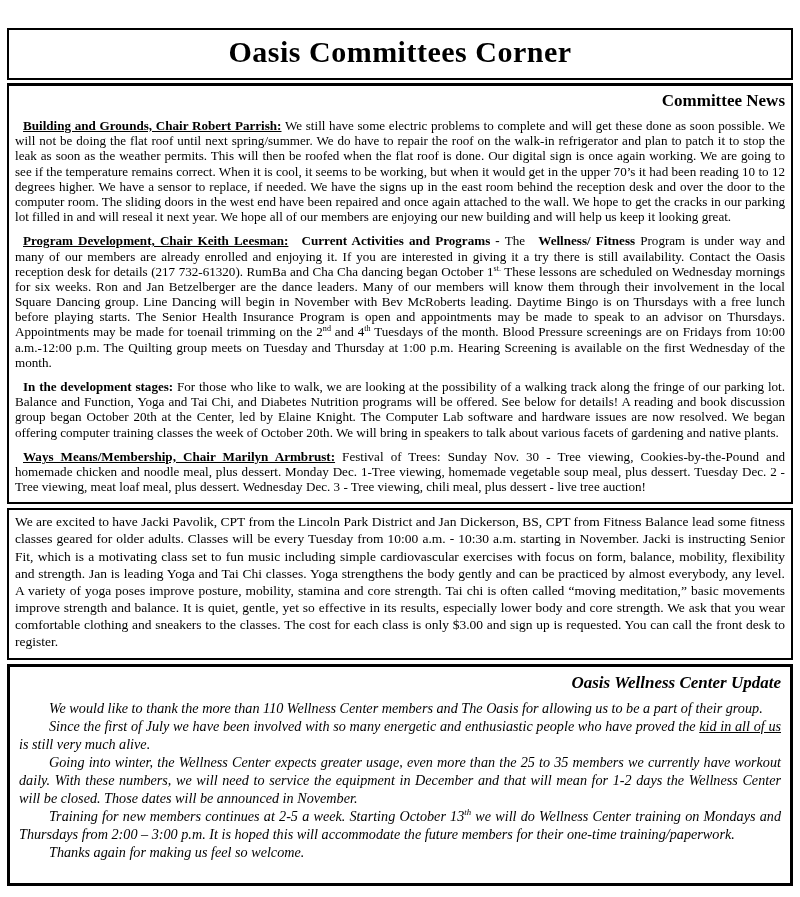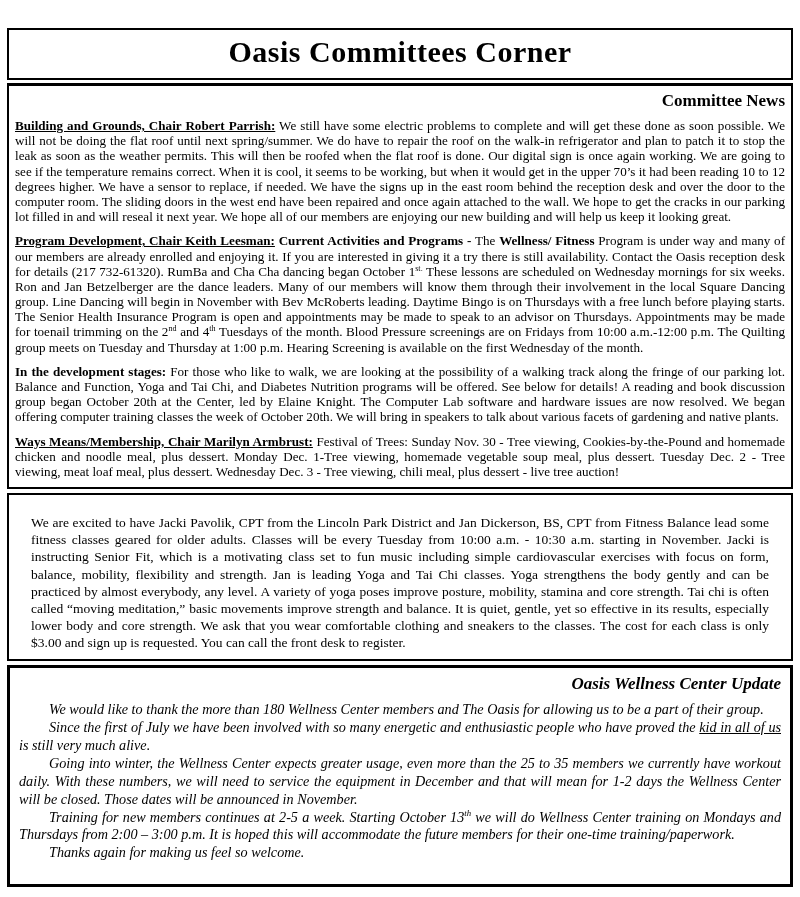--- a/index.html
+++ b/index.html
@@ -46,37 +46,37 @@
     margin: 0 0 9px 0;
     font-size: 13.1px;
     line-height: 1.16;
     text-align: justify;
   }
   .section .body p:last-child { margin-bottom: 0; }
   .news-box { border-top-width: 3px; }
   .fitness-box .body p {
     font-size: 13.5px;
     line-height: 1.27;
-    margin: 16px;
+    margin: 0;
   }
   .wellness-box {
     border-width: 3px;
     padding: 4px 9px 10px 9px;
     font-style: italic;
     min-height: 222px;
     margin-bottom: 0;
   }
   .wellness-box .body p {
     font-size: 14.2px;
     line-height: 1.26;
     margin: 0;
     text-indent: 30px;
     text-align: justify;
   }
-  .b { font-weight: bold; }
+  .b { font-weight: bold; margin-left: 8px; }
   .u { text-decoration: underline; }
   .sup {
     vertical-align: super;
     font-size: 0.62em;
     line-height: 0;
     font-family: Liberation Serif, serif;
   }
 </style>
 </head>
 <body>
@@ -99,21 +99,21 @@
 
   <section class="box section fitness-box">
     <div class="body">
         <p><span>We are excited to have Jacki Pavolik, CPT from the Lincoln Park District and Jan Dickerson, BS, CPT from Fitness Balance lead some fitness classes geared for older adults.  Classes will be every Tuesday from 10:00 a.m. - 10:30 a.m. starting in November.  Jacki is instructing Senior Fit, which is a motivating class set to fun music including simple cardiovascular exercises with focus on form, balance, mobility, flexibility and strength.  Jan is leading Yoga and Tai Chi classes.  Yoga strengthens the body gently and can be practiced by almost everybody, any level.  A variety of yoga poses improve posture, mobility, stamina and core strength.  Tai chi is often called “moving meditation,” basic movements improve strength and balance.  It is quiet, gentle, yet so effective in its results, especially lower body and core strength.  We ask that you wear comfortable clothing and sneakers to the classes.  The cost for each class is only $3.00 and sign up is requested.  You can call the front desk to register.</span></p>
       </div>
   </section>
 
   <section class="box section wellness-box">
     <h2>Oasis Wellness Center Update</h2>
     <div class="body">
-        <p><span>We would like to thank the more than 180 Wellness Center members and The Oasis for allowing us to be a part of their group.</span></p>
+        <p><span>We would like to thank the more than 110 Wellness Center members and The Oasis for allowing us to be a part of their group.</span></p>
         <p><span>Since the first of July we have been involved with so many energetic and enthusiastic people who have proved the </span><span class="u">kid in all of us</span><span> is still very much alive.</span></p>
         <p><span>Going into winter, the Wellness Center expects greater usage, even more than the 25 to 35 members we currently have workout daily. With these numbers, we will need to service the equipment in December and that will mean for 1-2 days the Wellness Center will be closed.  Those dates will be announced in November.</span></p>
         <p><span>Training for new members continues at 2-5 a week. Starting October 13</span><span class="sup">th</span><span> we will do Wellness Center training on Mondays and Thursdays from 2:00 – 3:00 p.m.  It is hoped this will accommodate the future members for their one-time training/paperwork.</span></p>
         <p><span>Thanks again for making us feel so welcome.</span></p>
       </div>
 
   </section>
 
 </div>
 

